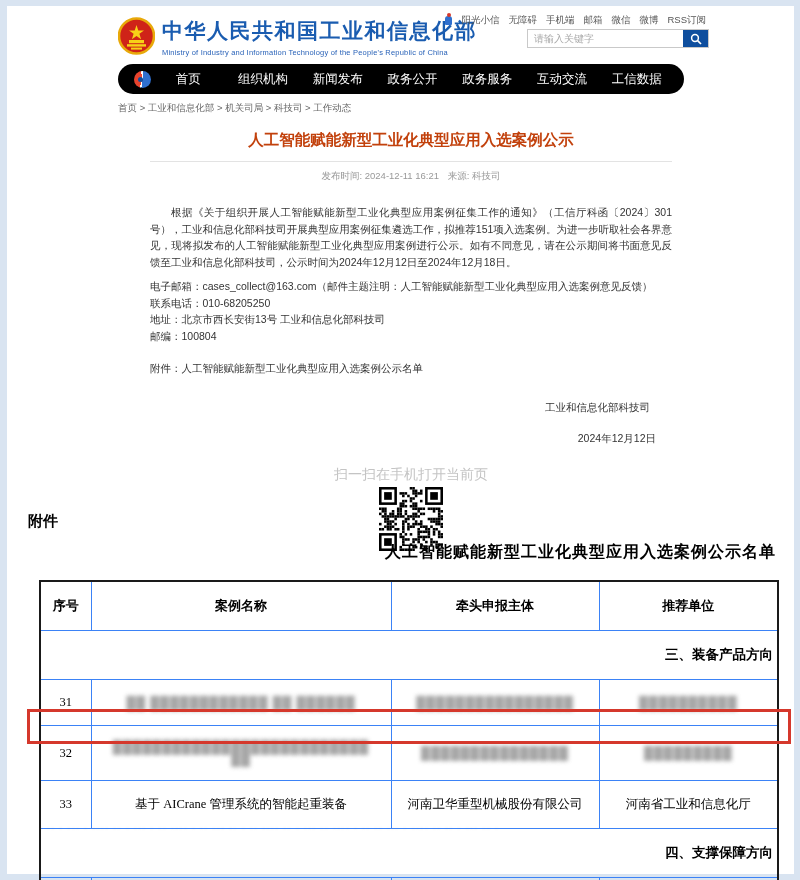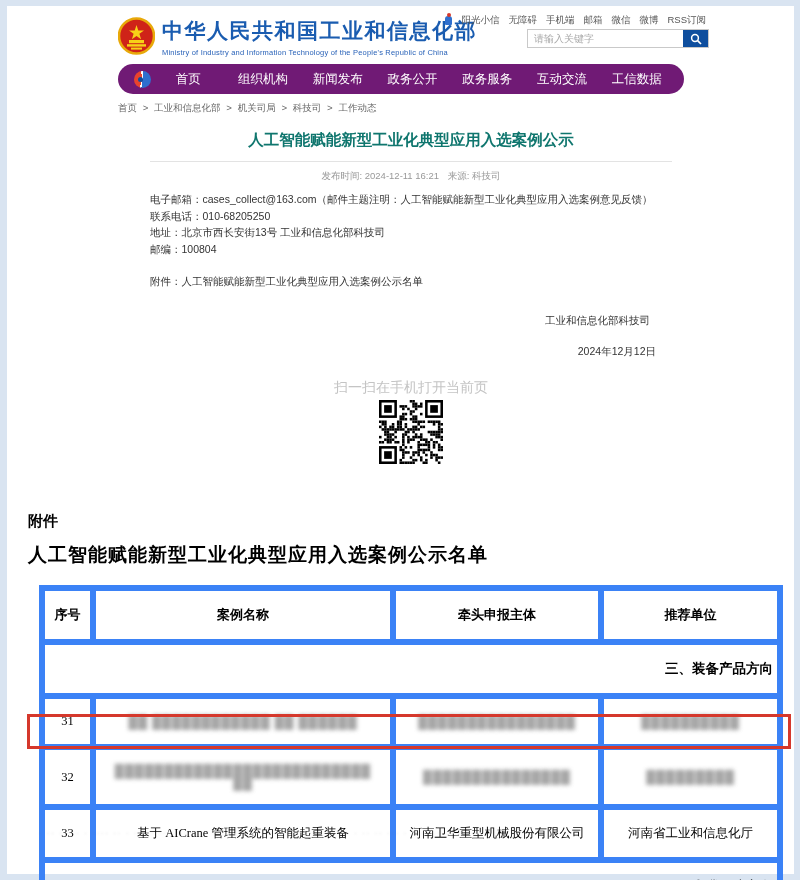--- a/index.html
+++ b/index.html
@@ -16,52 +16,52 @@
   .top-links { position:absolute; right:88px; top:8px; display:flex; gap:9px; font-size:9.5px; color:#555; align-items:center; }
   .top-links span.link { cursor:pointer; }
   .mini-icon { width:7px; height:9px; background:#2f6fce; border-radius:3px 3px 1px 1px; position:relative; display:inline-block; }
   .mini-icon::before { content:''; position:absolute; left:2px; top:-3px; width:4px; height:4px; border-radius:50%; background:#d5382c; }
   .search-bar { position:absolute; right:85px; top:23px; width:182px; height:19px; border:1px solid #c9c9c9; display:flex; background:#1d4ed8; }
   .search-bar input { flex:1; border:none; outline:none; font-size:10px; padding-left:6px; color:#666; font-family:inherit; }
   .search-bar input::placeholder { color:#aaa; }
   .search-btn { width:25px; height:100%; background:#0e4e9e; border:none; display:flex; align-items:center; justify-content:center; cursor:pointer; }
 
   
-  .nav { position:absolute; left:111px; top:58px; width:566px; height:30px; background:#701a75; border-radius:16px; display:flex; align-items:center; padding:0 10px 0 16px; }
+  .nav { position:absolute; left:111px; top:58px; width:566px; height:30px; background:#000000; border-radius:16px; display:flex; align-items:center; padding:0 10px 0 16px; }
   .miit-logo { width:17px; height:17px; border-radius:50%; flex:0 0 17px;
     background:conic-gradient(from 200deg,#e8432d 0 150deg,#ffffff 150deg 162deg,#2f6fce 162deg 348deg,#ffffff 348deg 360deg); position:relative; }
   .miit-logo::after { content:''; position:absolute; left:4px; top:6px; width:5px; height:5px; border-radius:50%; background:#0e4e9e; }
   .nav-item { flex:1; text-align:center; color:#ffffff; font-size:12.5px; cursor:pointer; white-space:nowrap; }
 
   
-  .breadcrumb { position:absolute; left:111px; top:96px; font-size:9.5px; color:#666;font-family:Liberation Mono, monospace; }
+  .breadcrumb { position:absolute; left:111px; top:96px; font-size:9.5px; color:#666; }
 
   
   .article { position:absolute; left:143px; top:124px; width:522px; color:#333; }
-  .art-title { text-align:center; font-size:15.5px; font-weight:bold; color:#0f766e; }
+  .art-title { text-align:center; font-size:15.5px; font-weight:bold; color:#c2410c; }
   .art-divider { margin-top:10px; border-top:1px solid #e3e3e3; }
   .art-meta { margin-top:8px; text-align:center; font-size:9.5px; color:#999; }
   .art-meta span { margin:0 3px; }
   .art-body { margin-top:21px; font-size:10.5px; line-height:16.5px; text-align:justify; }
   .art-body .para { text-indent:2em; }
   .contacts { margin-top:8px; font-size:10.5px; line-height:16.5px; }
   .attach-line { margin-top:18px; font-size:10.5px; }
   .signer { margin-top:25px; text-align:right; padding-right:22px; font-size:10.5px; }
   .sign-date { margin-top:17px; text-align:right; padding-right:16px; font-size:10.5px; }
   .qr-caption { margin-top:20px; text-align:center; font-size:14px; color:#c4c4c4; }
   .qr-wrap { margin-top:3px; display:flex; justify-content:center; }
   .qr-box { width:64px; height:64px; }
 
   
   .attachment { position:absolute; left:21px; top:506px; width:748px; font-family:"Liberation Serif","DejaVu Serif",serif; color:#000; }
   .attach-label { font-size:15px; font-weight:bold; font-family:Liberation Mono, monospace; }
-  .table-title { margin-top:11px; text-align:left; font-size:19px; font-weight:bold; letter-spacing:1px; }
+  .table-title { margin-top:11px; text-align:right; font-size:16px; font-weight:bold; letter-spacing:1px; }
   .table-wrap { position:relative; margin-top:17px; margin-left:11px; width:738px; }
   table.cases { border-collapse:collapse; width:738px; border:2px solid #1a1a1a; table-layout:fixed; }
-  table.cases th, table.cases td { border:6px solid #3b82f6; text-align:center; vertical-align:middle; font-size:12.5px; padding:15px 4px; }
+  table.cases th, table.cases td { border:1px solid #3b82f6; text-align:center; vertical-align:middle; font-size:12.5px; padding:15px 4px; }
   table.cases th { font-weight:bold; font-size:13px; }
   tr.r-head { height:32px; }
   tr.r-sec  { height:31px; }
   tr.r-sec td { text-align:right; font-weight:bold; font-size:13.5px; padding-left:10px; }
   tr.r31 { height:35px; } tr.r32 { height:34px;font-family:Liberation Serif, serif; } tr.r33 { height:31px;margin-top:44px; }
   tr.rs1 { height:28px; } tr.rs2 { height:28px; }
   .redacted { filter:blur(2.2px); color:#8f8f8f; opacity:.8; font-size:10px; letter-spacing:1px; white-space:pre-line; line-height:12px; }
   .hl-box { position:absolute; left:-12px; top:129px; width:764px; height:35px; border:3px solid #d5382c; pointer-events:none; }
   .smudge { position:absolute; left:0; top:245px; width:738px; height:10px; overflow:hidden; font-size:7px; color:#777; opacity:.55; filter:blur(1px); white-space:nowrap; letter-spacing:2px; }
 </style>
@@ -116,20 +116,23 @@
   </div>
 
   <div class="breadcrumb">首页 &gt; 工业和信息化部 &gt; 机关司局 &gt; 科技司 &gt; 工作动态</div>
 
   <div class="article">
     <div class="art-title">人工智能赋能新型工业化典型应用入选案例公示</div>
     <div class="art-divider"></div>
     <div class="art-meta">
       <span>发布时间: 2024-12-11 16:21</span>
       <span>来源: 科技司</span>
+    </div>
+    <div class="art-body">
+      <div class="para">根据《关于组织开展人工智能赋能新型工业化典型应用案例征集工作的通知》（工信厅科函〔2024〕301号），工业和信息化部科技司开展典型应用案例征集遴选工作，拟推荐151项入选案例。为进一步听取社会各界意见，现将拟发布的人工智能赋能新型工业化典型应用案例进行公示。如有不同意见，请在公示期间将书面意见反馈至工业和信息化部科技司，公示时间为2024年12月12日至2024年12月18日。</div>
     </div>
     <div class="contacts">
       <div>电子邮箱：cases_collect@163.com（邮件主题注明：人工智能赋能新型工业化典型应用入选案例意见反馈）</div>
       <div>联系电话：010-68205250</div>
       <div>地址：北京市西长安街13号 工业和信息化部科技司</div>
       <div>邮编：100804</div>
     </div>
     <div class="attach-line">附件：人工智能赋能新型工业化典型应用入选案例公示名单</div>
     <div class="signer">工业和信息化部科技司</div>
     <div class="sign-date">2024年12月12日</div>

